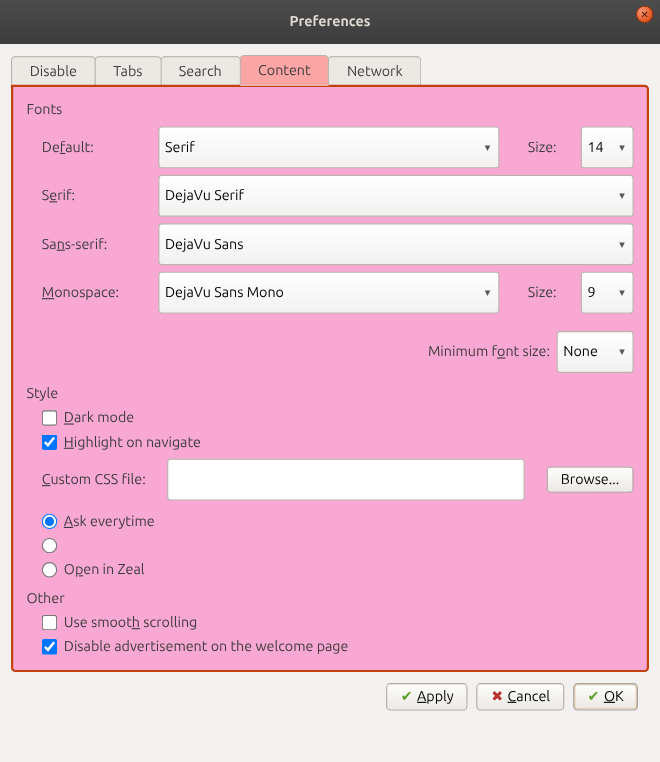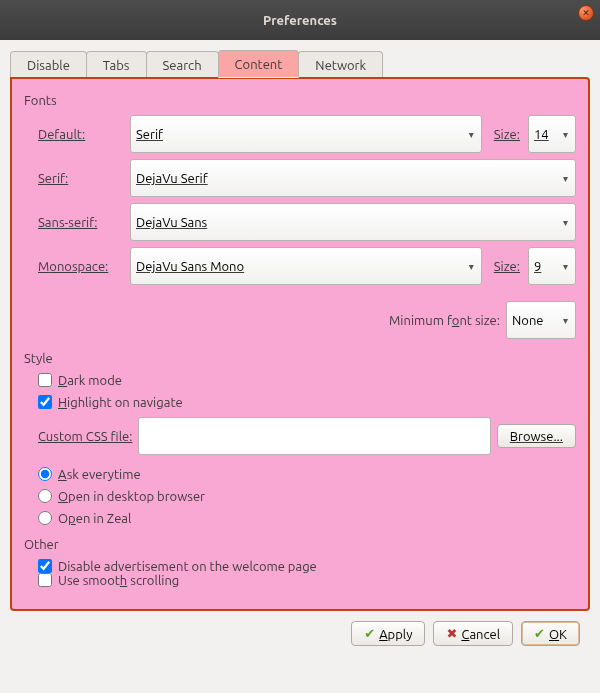--- a/index.html
+++ b/index.html
@@ -79,22 +79,21 @@
     color: #3c3c3c;
   }
   .section-body {
     padding-left: 14px;
     margin-bottom: 12px;
   }
   .row {
     display: flex;
     align-items: center;
     margin-bottom: 6px;
-    gap: 6px;
-    text-decoration: underline;
+    gap: 20px;
   }
   .label-col {
     width: 86px;
     text-align: left;
   }
   select, input[type="text"] {
     font-family: inherit;
     font-size: 13px;
     background: #fff;
     border: 1px solid #b8b4ad;
@@ -154,21 +153,21 @@
   }
   .btn {
     font-family: inherit;
     font-size: 13px;
     padding: 4px 12px;
     border: 1px solid #b0aca5;
     border-radius: 4px;
     background: linear-gradient(to bottom, #fdfdfc, #ece9e4);
     cursor: pointer;
     display: inline-flex;
-    align-items: flex-end;
+    align-items: flex-start;
     gap: 4px;
   }
   .dialog-buttons {
     display: flex;
     justify-content: flex-end;
     gap: 8px;
     padding: 10px 10px 0 10px;
   }
   .btn-ok {
     border: 1px solid #a9a59e;
@@ -274,37 +273,36 @@
       </div>
     </div>
 
     <div class="section-body">
       <div class="radio-row">
         <input type="radio" name="ext" checked="" style="">
         <span><u>A</u>sk everytime</span>
       </div>
       <div class="radio-row">
         <input type="radio" name="ext" style="">
-        <span><u>O</u>pen in desktop browser</span>
       </div>
       <div class="radio-row">
         <input type="radio" name="ext" style="">
         <span>O<u>p</u>en in Zeal</span>
       </div>
     </div>
 
     <div class="section-label">Other</div>
     <div class="section-body" style="margin-bottom:0">
+      <div class="checkbox-row">
+        <input type="checkbox" style="">
+        <span>Use smoot<u>h</u> scrolling</span>
+      </div>
       <div class="checkbox-row" style="margin-bottom:0">
         <input type="checkbox" checked="" style="">
         <span>Disable advertisement on the welcome page</span>
-      </div>
-      <div class="checkbox-row">
-        <input type="checkbox" style="">
-        <span>Use smoot<u>h</u> scrolling</span>
       </div>
     </div>
 
   </div>
 
   <div class="dialog-buttons">
     <button class="btn">
       <span class="icon-check">✔</span>
       <span><u>A</u>pply</span>
     </button>

